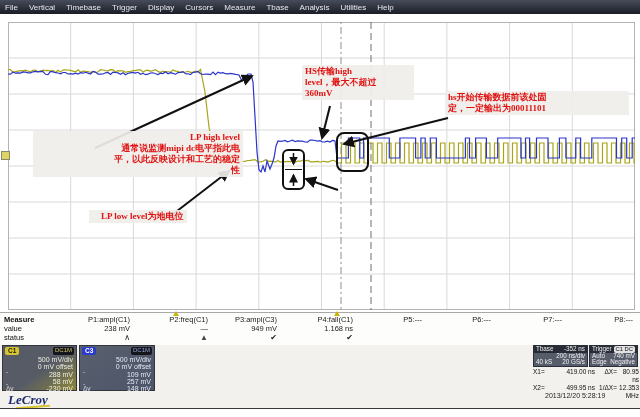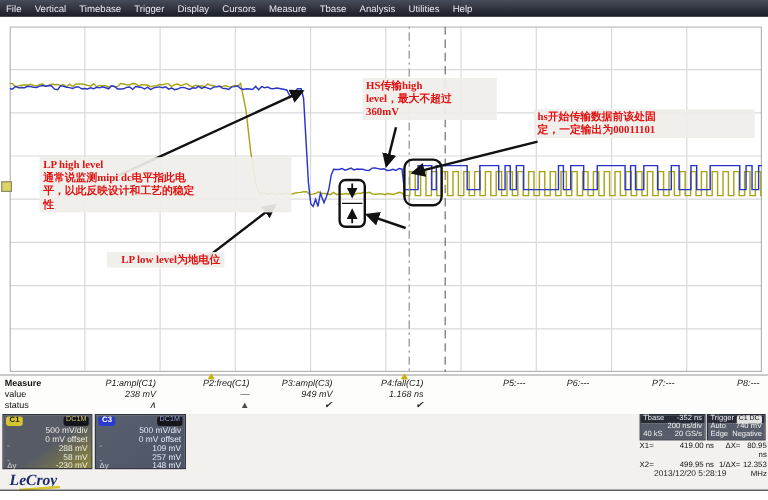--- a/index.html
+++ b/index.html
@@ -10,35 +10,35 @@
     background:linear-gradient(#474c5a,#1a1d26);display:flex;align-items:center;
     padding-left:5px;gap:11px;box-sizing:border-box;}
   .mi{color:#e8e8ee;font-size:8px;white-space:nowrap;cursor:default;}
   
   .plot{position:absolute;left:8px;top:22px;width:627px;height:288px;background:#fff;}
   #wv{position:absolute;left:0;top:0;}
   
   .ann{position:absolute;background:rgba(240,238,233,.92);color:#e01212;font-weight:bold;
     font-size:9px;line-height:11px;white-space:pre-line;padding:1px 3px;
     font-family:"Liberation Serif",serif;z-index:5;}
-  .ann-lp-high{left:33px;top:131px;width:204px;}
+  .ann-lp-high{left:33px;top:131px;width:204px;text-align:right;}
   .ann-hs-high{left:302px;top:65px;width:106px;}
   .ann-hs-fixed{left:427px;top:91px;width:178px;margin-left:18px;}
   .ann-mipi{left:336px;top:180px;width:207px;}
   .ann-lp-low{left:89px;top:210px;padding-left:12px;}
   .gmark{position:absolute;left:1px;top:151px;width:7px;height:7px;background:#ded463;
     border:1px solid #8a8a6a;z-index:4;}
   .tmark{position:absolute;top:311px;width:0;height:0;border-left:3px solid transparent;
     border-right:3px solid transparent;border-bottom:5px solid #c8b400;z-index:6;}
   
   .measure{position:absolute;left:0;top:312px;width:640px;height:33px;background:#fdfdfc;
     border-top:1px solid #a8a8a8;box-sizing:border-box;}
   .mrows{position:absolute;left:4px;top:2px;font-size:7.5px;line-height:9px;color:#111;}
   .mrows .b{font-weight:bold;}
-  .mcol{position:absolute;top:2px;width:80px;text-align:right;font-size:7.5px;line-height:9px;color:#222;font-style:italic;}
+  .mcol{position:absolute;top:2px;width:80px;text-align:right;font-size:7.5px;line-height:9px;color:#222;}
   .ms{font-size:8px;}
   
   .bottombg{position:absolute;left:0;top:345px;width:640px;height:63px;background:#f2f1ed;}
   .chbox{position:absolute;top:345px;height:46px;border:1px solid #33363d;box-sizing:border-box;
     color:#f0eee0;font-size:7px;line-height:7.3px;z-index:2;}
   .chbox.c1{left:2px;width:75px;background:linear-gradient(145deg,#565b66 55%,#8d8636);}
   .chbox.c3{left:79px;width:76px;background:linear-gradient(145deg,#59606e,#4c5468);color:#e4e9f6;}
   .chhead{display:flex;justify-content:space-between;align-items:center;padding:1px 2px;height:8px;}
   .chid{font-size:6.5px;font-weight:bold;padding:0 3px;border-radius:2px;}
   .c1 .chid{background:#d6c52f;color:#201e00;}
@@ -165,21 +165,21 @@
         <div class="mcol" style="left: 197px;">
           <div>P3:ampl(C3)</div>
           <div>949 mV</div>
           <div class="ms" style="color: rgb(34, 34, 34);">✔</div>
         </div>
         <div class="mcol" style="left: 273px;">
           <div>P4:fall(C1)</div>
           <div>1.168 ns</div>
           <div class="ms" style="color: rgb(34, 34, 34);">✔</div>
         </div>
-        <div class="mcol" style="left: 342px; margin-left: 16px;">
+        <div class="mcol" style="left: 342px;">
           <div>P5:---</div>
           <div></div>
           <div class="ms" style="color: rgb(34, 34, 34);"></div>
         </div>
         <div class="mcol" style="left: 411px;">
           <div>P6:---</div>
           <div></div>
           <div class="ms" style="color: rgb(34, 34, 34);"></div>
         </div>
         <div class="mcol" style="left: 482px;">

